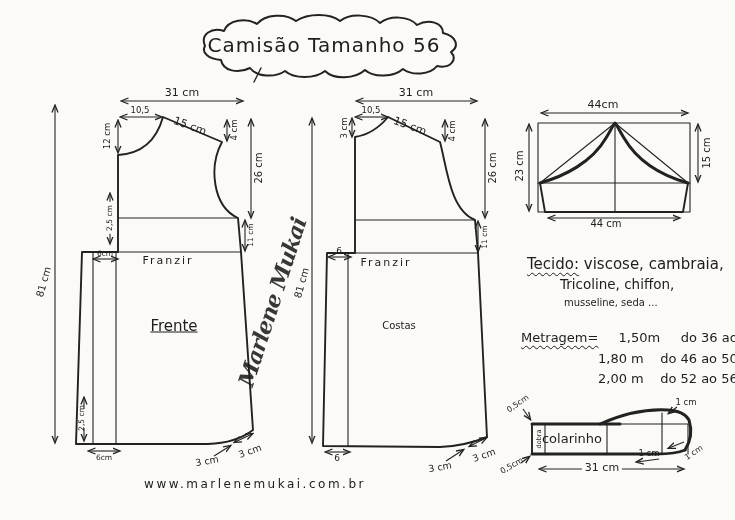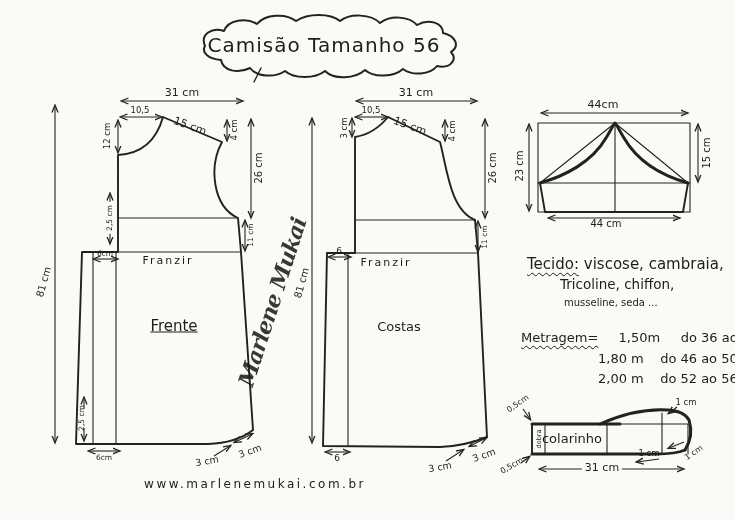--- a/index.html
+++ b/index.html
@@ -148,21 +148,21 @@
 
   <div class="lbl" style="left:416px;top:92px;font-size:11px;">31 cm</div>
   <div class="lbl" style="left:371px;top:110px;font-size:8.5px;">10,5</div>
   <div class="lbl" style="left:344px;top:128px;font-size:8.5px;transform:translate(-50%,-50%) rotate(-90deg);">3 cm</div>
   <div class="lbl" style="left:410px;top:126px;font-size:11px;transform:translate(-50%,-50%) rotate(20deg);">15 cm</div>
   <div class="lbl" style="left:452px;top:131px;font-size:8.5px;transform:translate(-50%,-50%) rotate(-90deg);">4 cm</div>
   <div class="lbl" style="left:493px;top:168px;font-size:10px;transform:translate(-50%,-50%) rotate(-90deg);">26 cm</div>
   <div class="lbl" style="left:485px;top:237px;font-size:7.5px;transform:translate(-50%,-50%) rotate(-90deg);">11 cm</div>
   <div class="lbl" style="left:302px;top:283px;font-size:10px;transform:translate(-50%,-50%) rotate(-75deg);">81 cm</div>
   <div class="lbl" style="left:339px;top:251px;font-size:9px;">6</div>
-  <div class="lbl" style="left:399px;top:326px;font-size:13px;">Costas</div>
+  <div class="lbl" style="left:399px;top:326px;font-size:10px;">Costas</div>
   <div class="lbl" style="left:386px;top:262px;font-size:11px;letter-spacing:2px;">Franzir</div>
   <div class="lbl" style="left:337px;top:458px;font-size:9px;">6</div>
   <div class="lbl" style="left:440px;top:467px;font-size:9.5px;transform:translate(-50%,-50%) rotate(-10deg);">3 cm</div>
   <div class="lbl" style="left:484px;top:455px;font-size:9.5px;transform:translate(-50%,-50%) rotate(-20deg);">3 cm</div>
 
   <div class="lbl" style="left:603px;top:104px;font-size:11px;">44cm</div>
   <div class="lbl" style="left:520px;top:166px;font-size:10px;transform:translate(-50%,-50%) rotate(-90deg);">23 cm</div>
   <div class="lbl" style="left:707px;top:153px;font-size:10px;transform:translate(-50%,-50%) rotate(-90deg);">15 cm</div>
   <div class="lbl" style="left:606px;top:224px;font-size:10px;">44 cm</div>
 

